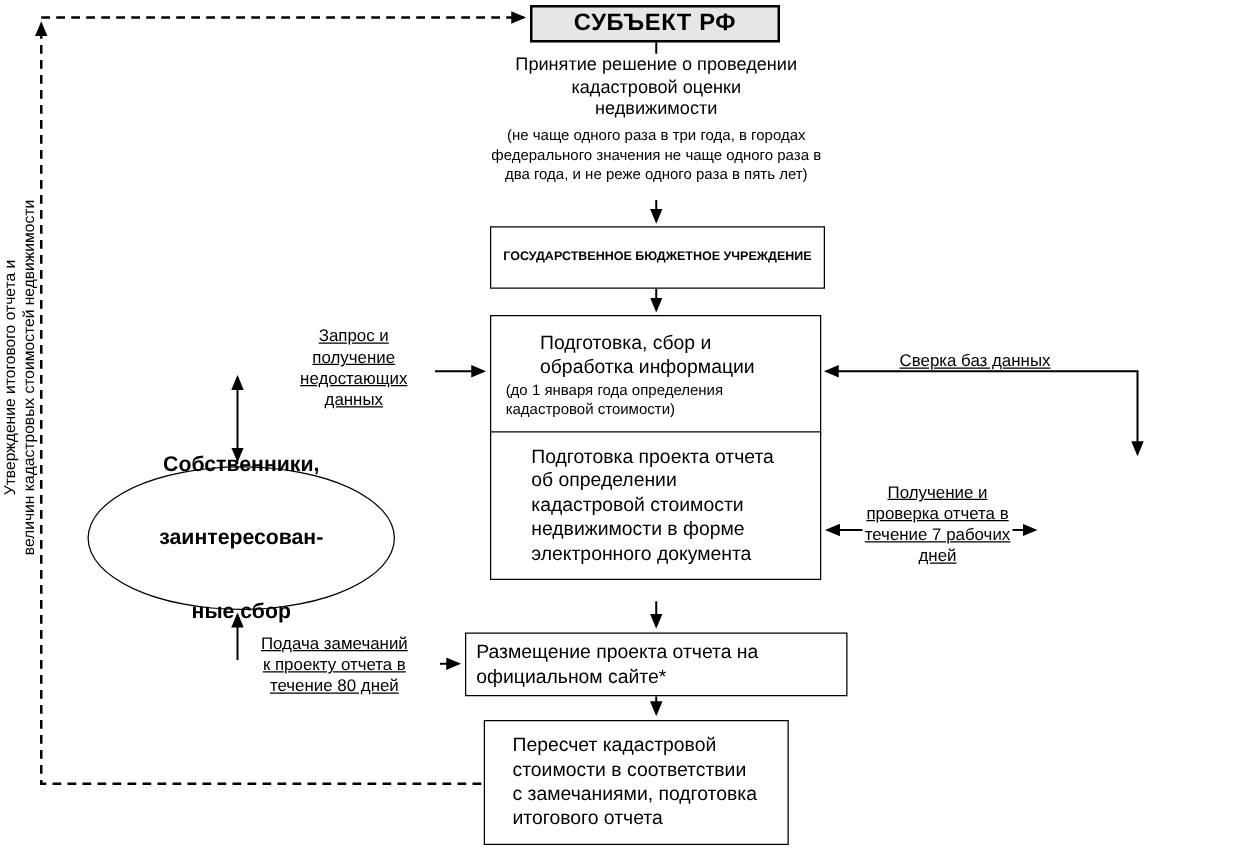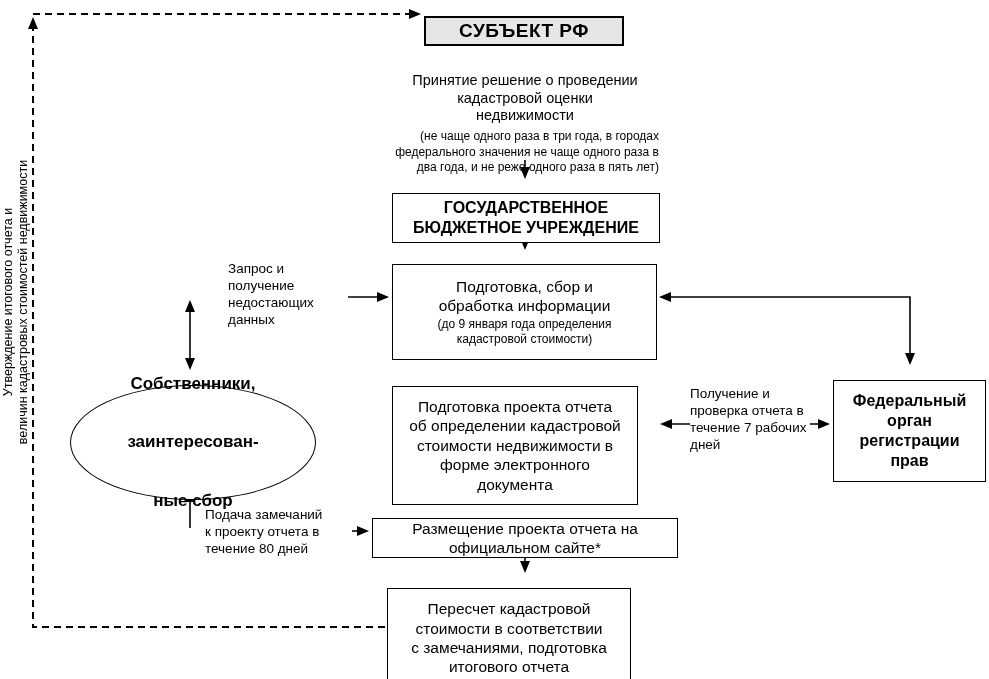--- a/index.html
+++ b/index.html
@@ -4,42 +4,42 @@
 <style>
   * { margin:0; padding:0; box-sizing:border-box; }
   html,body { background:#fff; }
   body { font-family:"Liberation Sans", sans-serif; color:#000; }
   .canvas { position:relative; width:989px; height:679px; background:#fff; overflow:hidden; }
   .svg-layer { position:absolute; left:0; top:0; width:989px; height:679px; }
 
   .node {
     position:absolute; border:1.6px solid #000; background:#fff;
     display:flex; flex-direction:column; align-items:center; justify-content:center;
-    text-align:center; line-height:1.25;margin-top:12px;
+    text-align:left; line-height:1.25;
   }
   .subject { left:424px; top:4px; width:200px; height:30px;
              font-size:19px; font-weight:bold; background:#e6e6e6; border-width:2px; letter-spacing:.5px; }
-  .gbu     { left:392px; top:181px; width:268px; height:50px; font-size:16px; font-weight:bold; padding:0 5px; }
+  .gbu     { left:392px; top:181px; width:268px; height:50px; font-size:10px; font-weight:bold; padding:0 5px; }
   .collect { left:392px; top:252px; width:265px; height:96px; }
   .collect .box-title { width:185px; font-size:15.5px; }
   .collect .box-note  { width:240px; font-size:12px; line-height:1.25; margin-top:2px; }
-  .draft   { left:392px; top:374px; width:246px; height:119px; font-size:15.5px; padding:0 16px; }
-  .publish { left:372px; top:506px; width:306px; height:40px; font-size:15.5px; padding:0 8px; }
+  .draft   { left:392px; top:345px; width:265px; height:119px; font-size:15.5px; padding:0 32px; }
+  .publish { left:372px; top:506px; width:306px; height:51px; font-size:15.5px; padding:0 8px; }
   .recalc  { left:387px; top:576px; width:244px; height:100px; font-size:15.5px; padding:0 22px; }
   .owners  { left:70px; top:373px; width:246px; height:115px; border-radius:50%;
              font-size:17px; font-weight:bold; line-height:1.3;gap:36px; }
   .owners span { display:block; }
   .federal { left:833px; top:368px; width:153px; height:102px; font-size:16px; font-weight:bold; padding:0 5px; }
 
-  .textblock { position:absolute; text-align:center;margin-top:28px; }
+  .textblock { position:absolute; text-align:center; }
   .decision  { left:370px; top:44px; width:310px; }
   .decision-title { width:235px; margin:0 auto 4px auto; font-size:14.5px; line-height:1.22; }
-  .decision-note  { width:268px; margin:0 auto; font-size:12px; line-height:1.3;text-align:right; }
+  .decision-note  { width:268px; margin:0 auto; font-size:12px; line-height:1.3; }
 
-  .label { position:absolute; font-size:13.5px; line-height:1.27; }
+  .label { position:absolute; text-align:center; font-size:13.5px; line-height:1.27;text-decoration:underline; }
   .label-request  { left:228px; top:260px; width:110px; }
   .label-sync     { left:700px; top:280px; width:160px; }
   .label-check    { left:690px; top:384px; width:120px; background:#fff; padding:1px 0; }
   .label-comments { left:205px; top:506px; width:125px; }
 
   .label-approval {
     position:absolute; left:-144px; top:287px; width:320px; height:30px;
     transform:rotate(-90deg); transform-origin:center center;
     text-align:center; font-size:12.5px; line-height:15px;
   }
@@ -82,36 +82,36 @@
 
   <div class="textblock decision">
     <div class="decision-title">Принятие решение о проведении кадастровой оценки недвижимости</div>
     <div class="decision-note">(не чаще одного раза в три года, в городах федерального значения не чаще одного раза в два года, и не реже одного раза в пять лет)</div>
   </div>
 
   <div class="node gbu">ГОСУДАРСТВЕННОЕ БЮДЖЕТНОЕ УЧРЕЖДЕНИЕ</div>
 
   <div class="node collect">
     <div class="box-title">Подготовка, сбор и обработка информации</div>
-    <div class="box-note">(до 9 января года определения кадастровой стоимости)</div>
+    <div class="box-note">(до 1 января года определения кадастровой стоимости)</div>
   </div>
 
   <div class="node draft">Подготовка проекта отчета об определении кадастровой стоимости недвижимости в форме электронного документа</div>
   <div class="node publish">Размещение проекта отчета на официальном сайте*</div>
   <div class="node recalc">Пересчет кадастровой стоимости в соответствии с замечаниями, подготовка итогового отчета</div>
 
   <div class="node owners">
     <span>Собственники,</span>
     <span>заинтересован-</span>
     <span>ные сбор</span>
   </div>
 
-  <div class="node federal">Федеральный орган регистрации прав</div>
 
   <div class="label label-request">Запрос и получение недостающих данных</div>
+  <div class="label label-sync">Сверка баз данных</div>
   <div class="label label-check">Получение и проверка отчета в течение 7 рабочих дней</div>
   <div class="label label-comments">Подача замечаний к проекту отчета в течение 80 дней</div>
 
   <div class="label-approval">
     <span>Утверждение итогового отчета и</span>
     <span>величин кадастровых стоимостей недвижимости</span>
   </div>
 
 </div>
 

